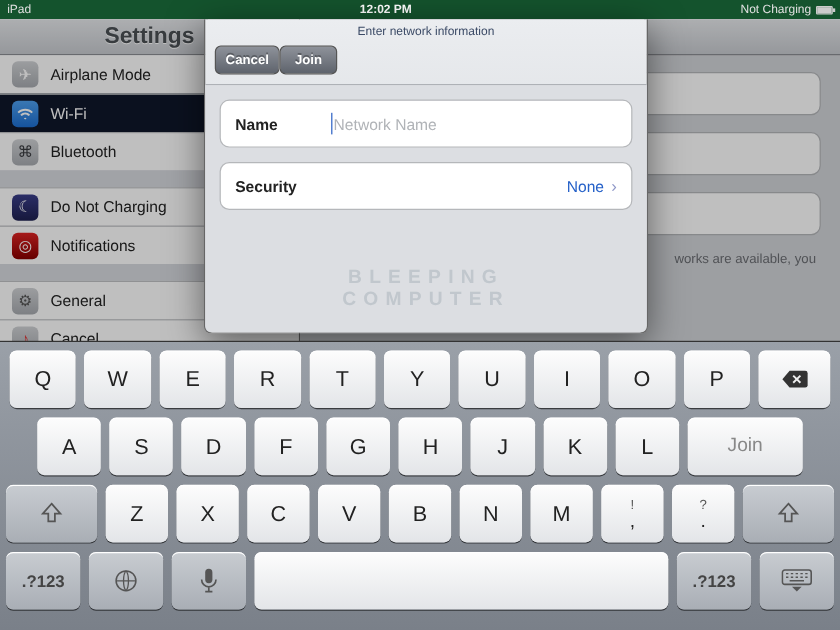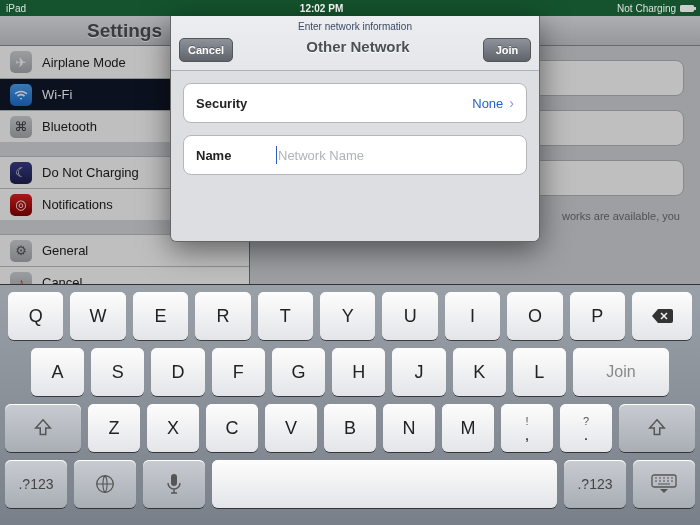--- a/index.html
+++ b/index.html
@@ -67,21 +67,21 @@
 
   
   .keyboard { position:absolute; left:0; right:0; bottom:0; height:241px; background:linear-gradient(#9aa0a8,#7a8089); border-top:1px solid #333; padding:7px 5px 6px 5px; display:flex; flex-direction:column; gap:8px;}
   .krow { display:flex; gap:7px; }
   .kr1 { padding:0 3px;}
   .kr2 { padding:0 26px;}
   .kr4 { }
   .key { flex:1; height:48px; border-radius:6px; background:linear-gradient(#fdfdfd,#e3e5e8); box-shadow:0 1px 0 rgba(0,0,0,0.6), inset 0 1px 0 #fff; display:flex; align-items:center; justify-content:center; font-size:18px; color:#222;}
   .key.dark { background:linear-gradient(#c8ccd1,#a9aeb5); color:#444;}
   .key.txt { font-size:15px; color:#777;}
-  .key.symkey { flex:0 0 62px; font-size:14px;}
+  .key.symkey { flex:0 0 62px; font-size:14px;font-weight:bold;}
   .key.shift { flex:0 0 76px; font-size:20px; color:#555;}
   .key.sp { flex:1;}
   .key.join { flex:0 0 96px; font-size:16px; color:#888;}
   .key.hide { flex:0 0 62px; font-size:14px;}
   .key.globe { flex:0 0 62px;}
   .key.mic { flex:0 0 62px;}
   .key.bksp { flex:0 0 60px; font-size:16px;}
   .kr3 .key.letter { flex:1;}
   .kr3 { padding:0 0;}
   .dual { flex-direction:column; line-height:14px;}
@@ -182,40 +182,43 @@
     </div>
   </div>
 </div>
 
 <div class="dimmer"></div>
 
 <div class="modal">
   <div class="modal-sub">Enter network information</div>
   <div class="modal-header">
     <div class="nav-btn">Cancel</div>
-    <div class="modal-title">Other Network</div>
     <div class="nav-btn">Join</div>
   </div>
   <div class="modal-body">
+    <div class="mcard">
+      <div class="mcrow">
+        <div class="mlabel">Name</div>
+        <span class="cursor"></span>
+        <input class="minput" placeholder="Network Name" style="">
+      </div>
+    </div>
     <div class="mcard">
       <div class="mcrow">
         <div class="mlabel">Security</div>
         <span class="spacer" style="flex:1"></span>
         <span class="mvalue">None</span>
         <span class="chev" style="color:#8f98c8">›</span>
       </div>
     </div>
-    <div class="mcard">
-      <div class="mcrow">
-        <div class="mlabel">Name</div>
-        <span class="cursor"></span>
-        <input class="minput" placeholder="Network Name" style="">
-      </div>
-    </div>
     <div style="height:36px"></div>
+    <div class="watermark">
+      <div>BLEEPING</div>
+      <div>COMPUTER</div>
+    </div>
     <div style="height:6px"></div>
   </div>
 </div>
 
 <div class="keyboard">
   <div class="krow kr1">
     <div class="key">Q</div>
     <div class="key">W</div>
     <div class="key">E</div>
     <div class="key">R</div>

